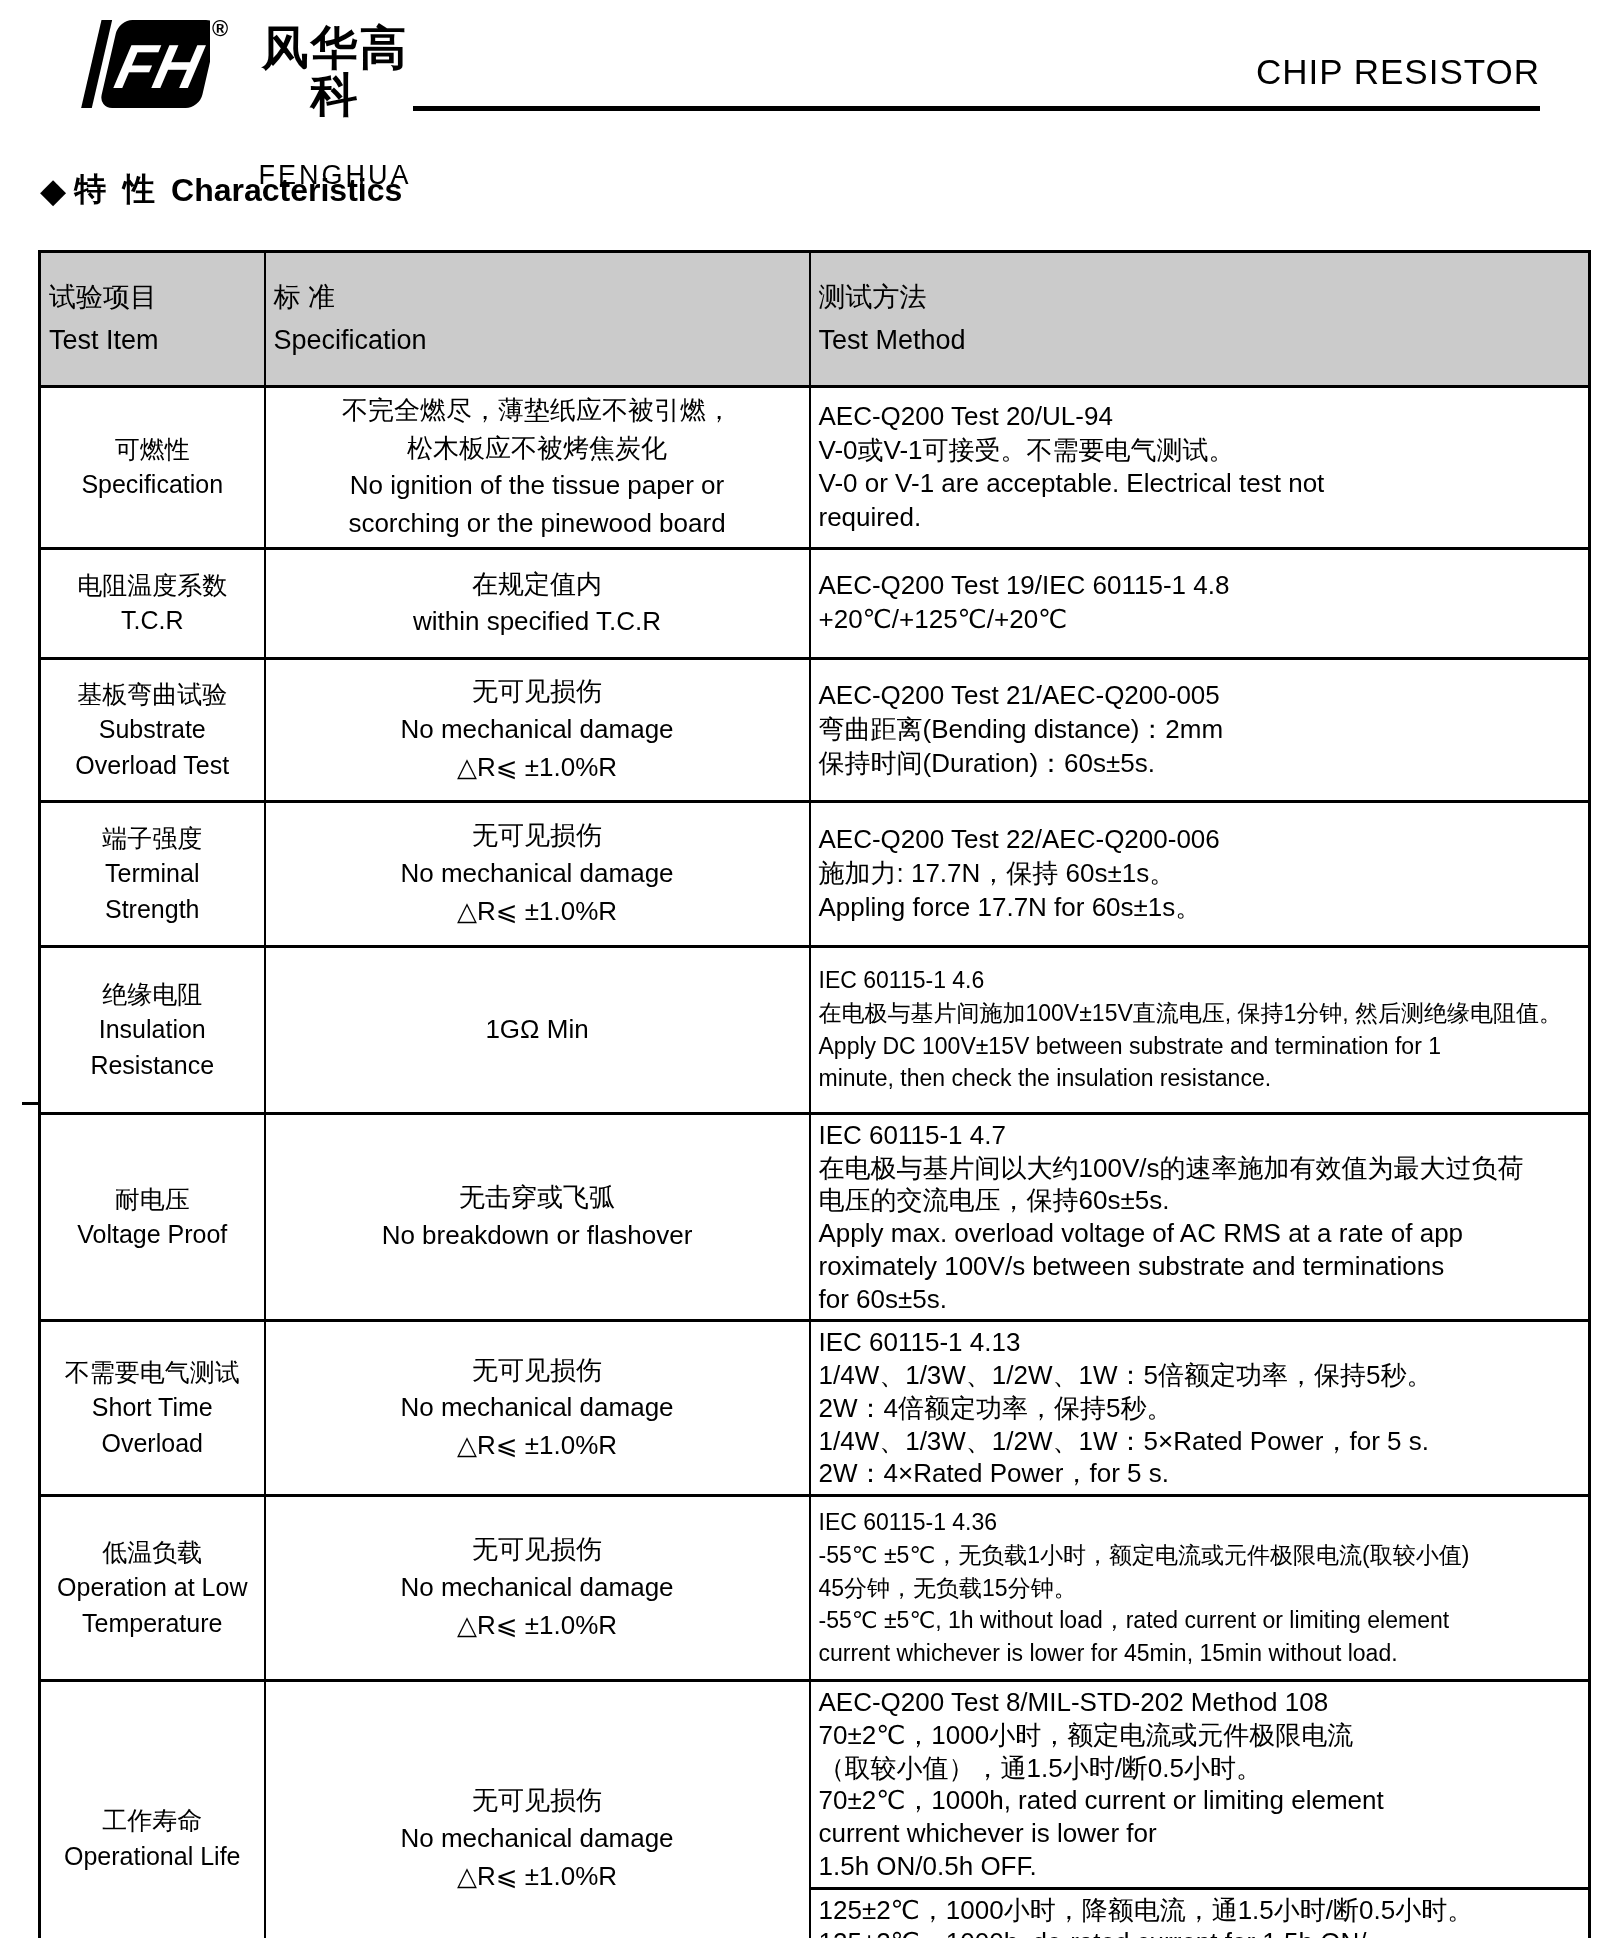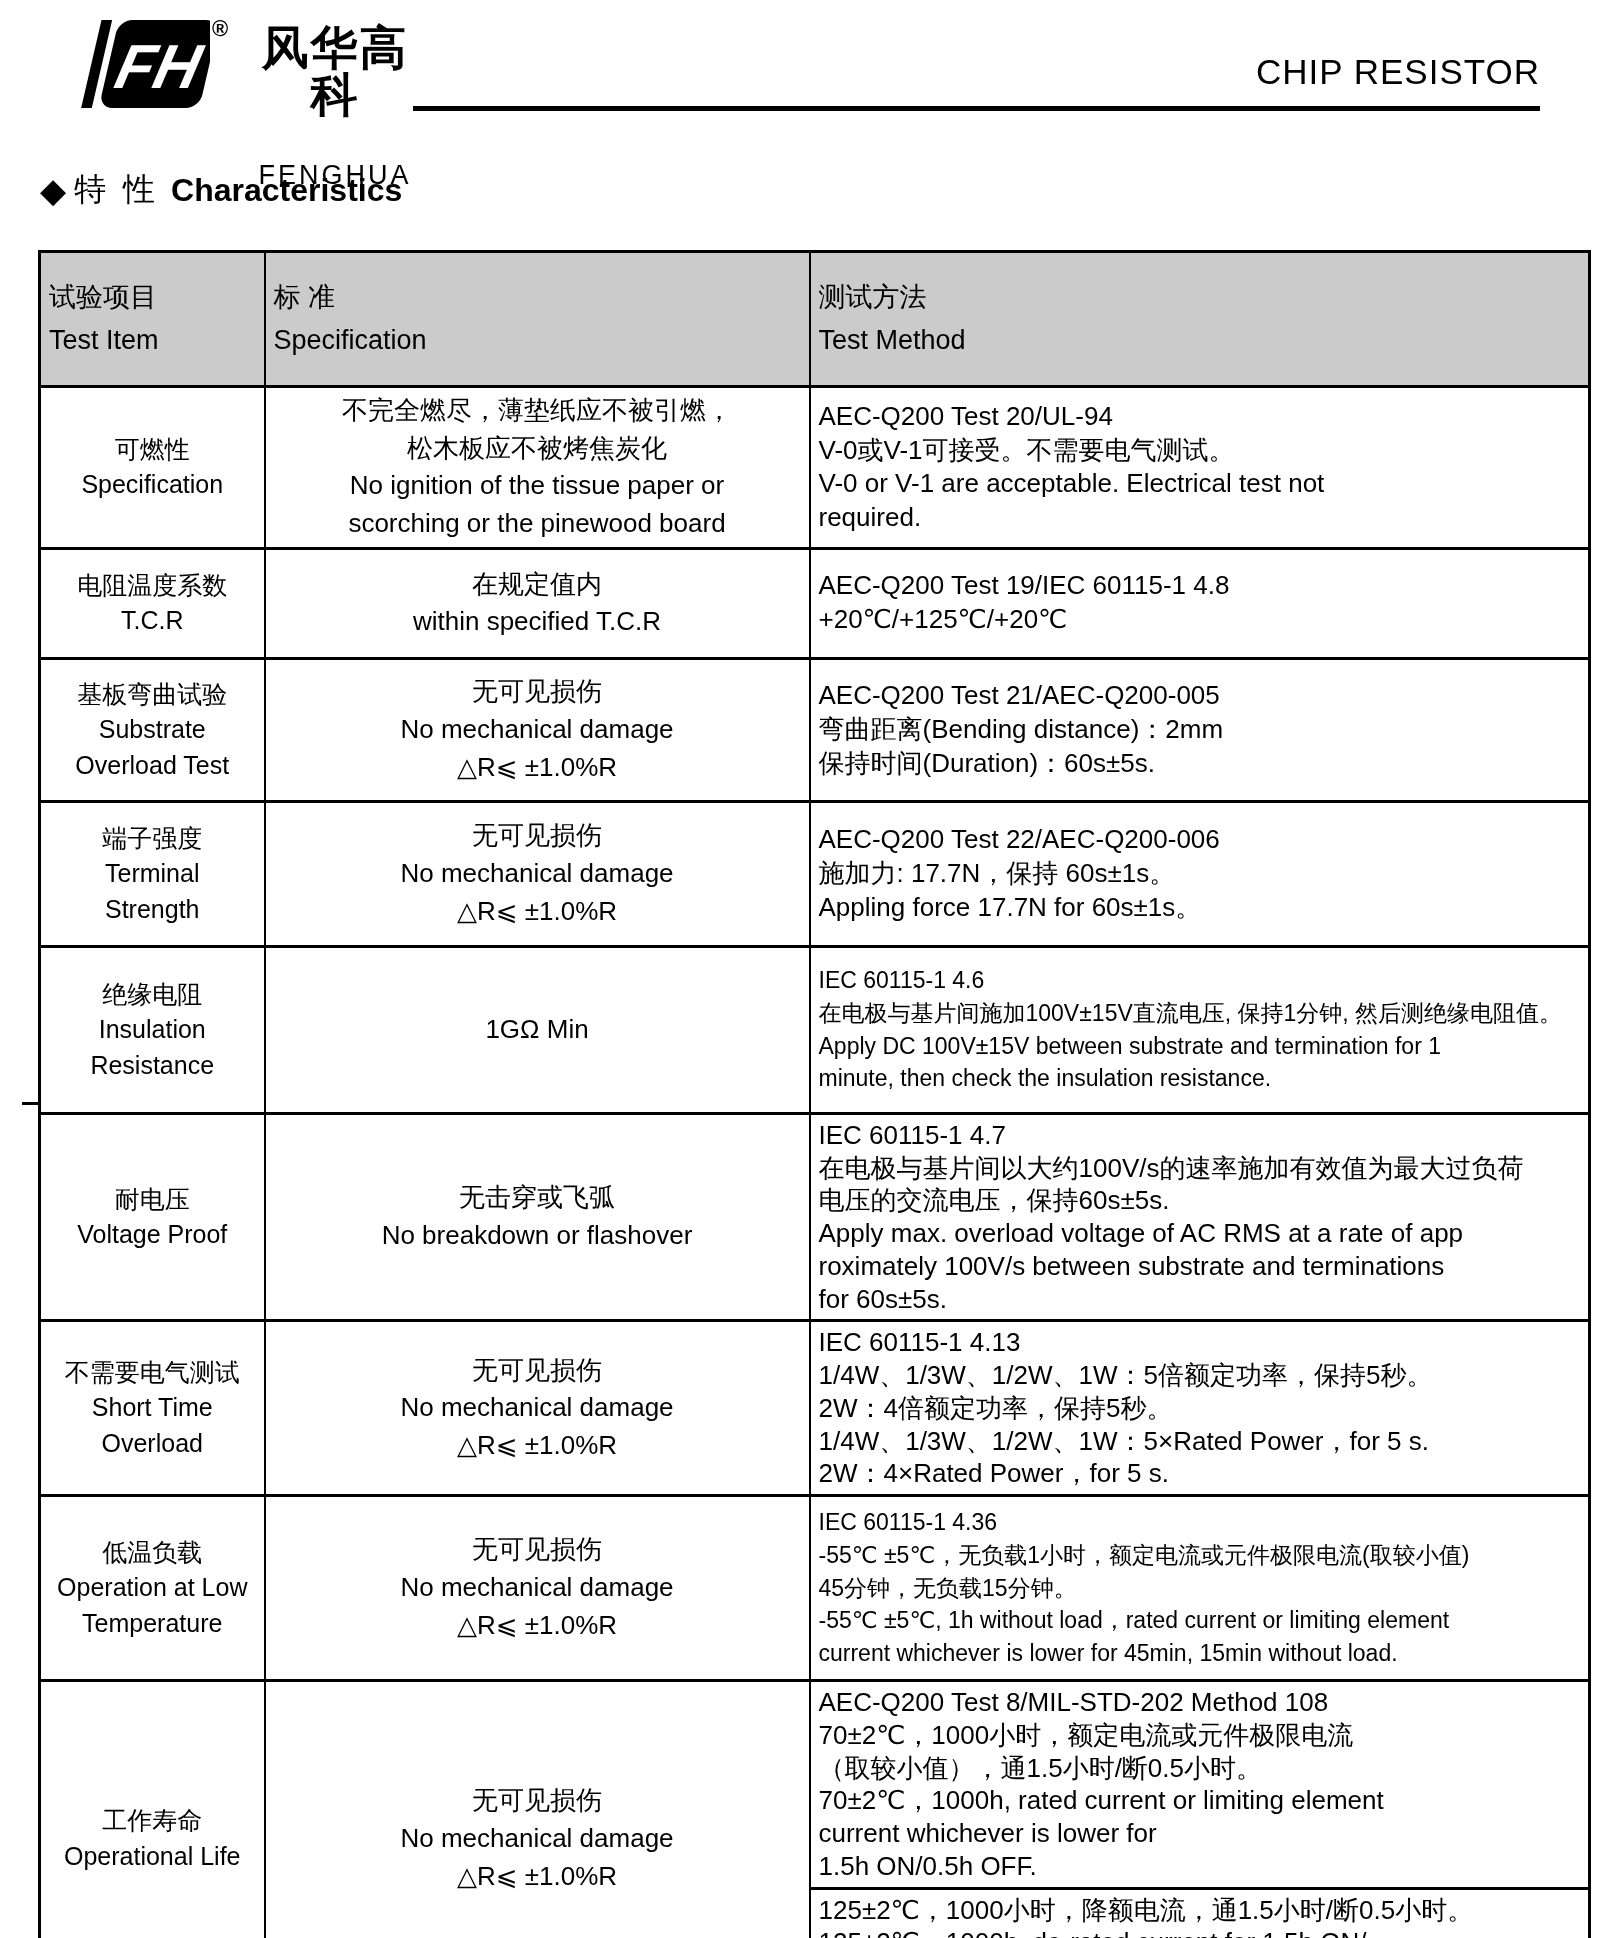--- a/index.html
+++ b/index.html
@@ -21,21 +21,21 @@
   .brand-en{font-size:27px;font-weight:normal;letter-spacing:3px;line-height:1.05;margin-top:43px;}
   .doc-title{
     position:absolute;right:72px;top:52px;
     font-size:35px;letter-spacing:1px;font-weight:normal;
   }
   .header-rule{position:absolute;left:413px;top:106px;width:1127px;height:5px;background:#000;}
 
   
   .section-title{position:absolute;left:40px;top:168px;font-size:32px;display:flex;align-items:center;gap:8px;}
   .section-title .bullet{font-size:34px;line-height:1;}
-  .section-title .cn{font-weight:normal;letter-spacing:4px;text-align:center;}
+  .section-title .cn{font-weight:bold;letter-spacing:4px;text-align:center;}
   .section-title .en{font-weight:bold;margin-left:4px;}
 
   
   table.chars{
     position:absolute;left:38px;top:250px;
     width:1550px;
     border-collapse:collapse;
     table-layout:fixed;
     border:3px solid #000;
     border-bottom-width:5px;

